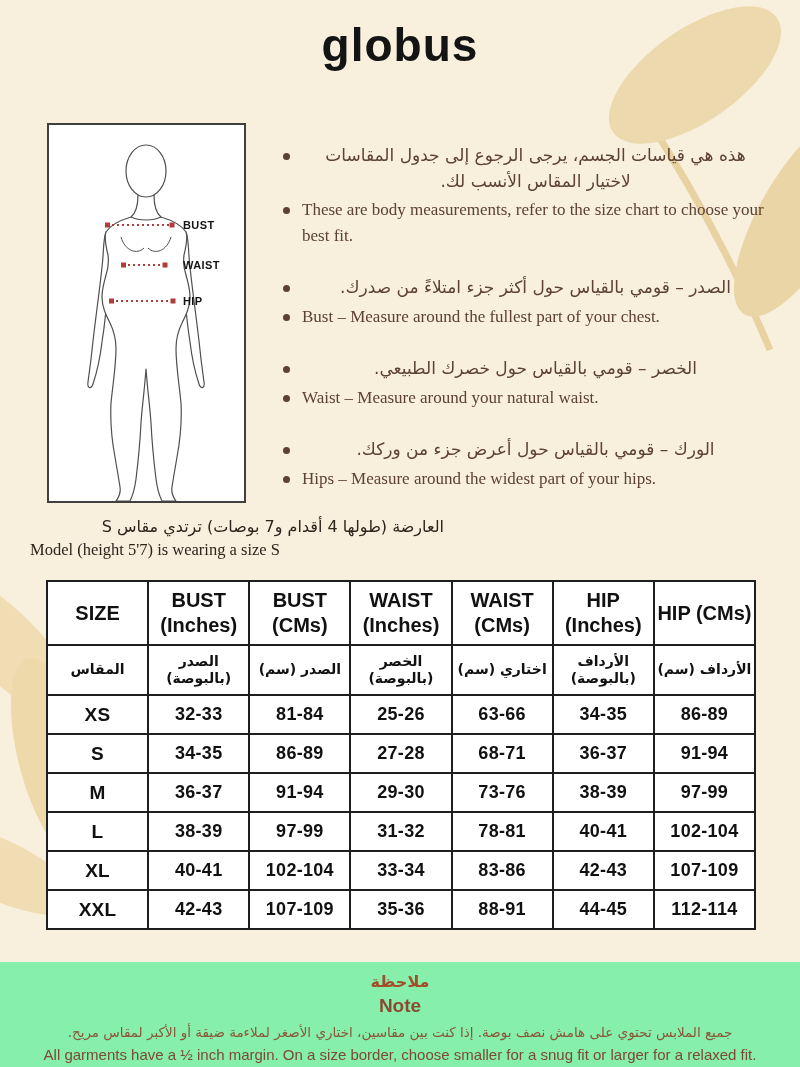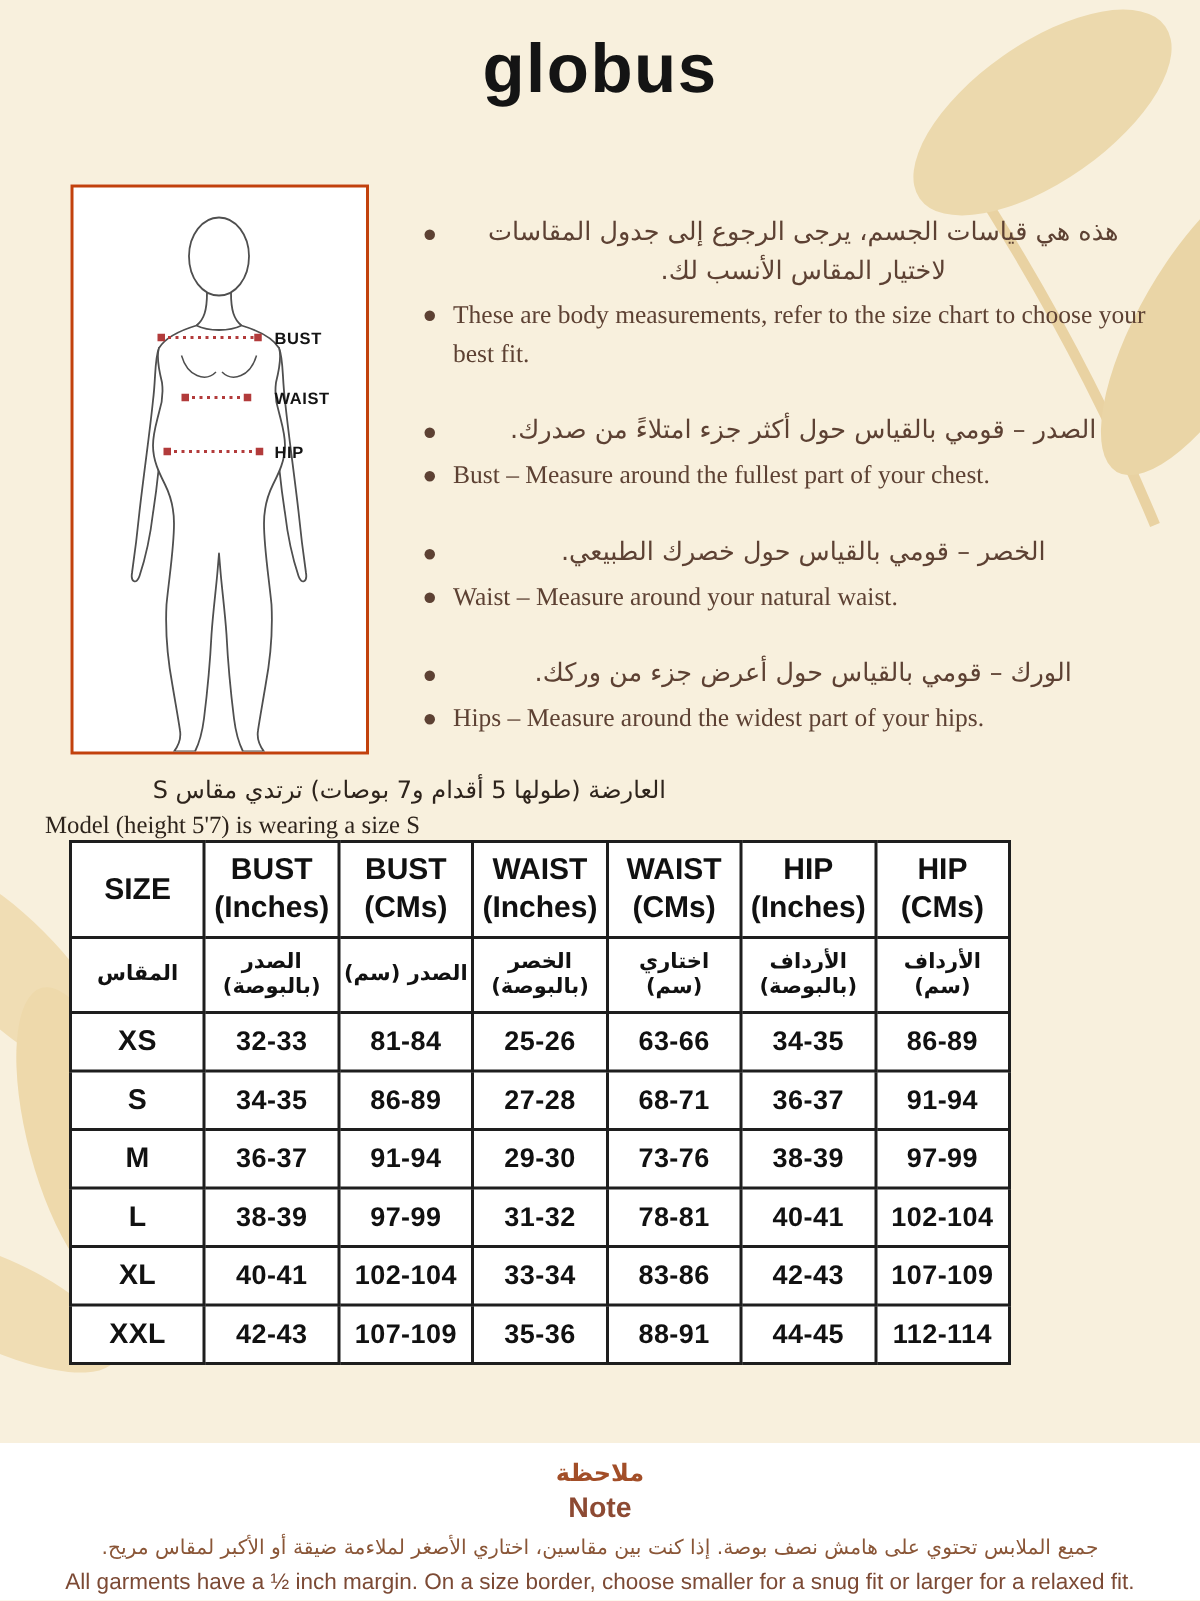--- a/index.html
+++ b/index.html
@@ -11,46 +11,46 @@
   }
   .page{position:relative;width:800px;height:1067px;}
   .decor{position:absolute;left:0;top:0;z-index:0;pointer-events:none;}
 
   .header{position:absolute;top:0;left:0;width:100%;text-align:center;z-index:2;}
   .logo{margin-top:20px;font-size:46px;font-weight:600;color:#141414;letter-spacing:1px;line-height:1.1;}
   .title{margin:2px 0 0;font-size:30px;font-weight:800;color:#8a4a2e;letter-spacing:1px;line-height:1.1;}
 
   .figure-box{
     position:absolute;left:47px;top:123px;width:199px;height:380px;
-    background:#ffffff;border:2px solid #c2410c;box-sizing:border-box;z-index:1;
+    background:#ffffff;border:2px solid #404040;box-sizing:border-box;z-index:1;
   }
   .figure-box svg{display:block;}
   .measure-label{font-size:11px;font-weight:700;fill:#141414;letter-spacing:.4px;font-family:"Liberation Sans",sans-serif;}
 
   .instructions{position:absolute;left:283px;top:143px;width:486px;margin:0;padding:0;list-style:none;z-index:1;}
   .item{display:flex;margin-bottom:3px;}
   .item.en{margin-bottom:27px;}
   .dot{flex:0 0 auto;width:7px;height:7px;border-radius:50%;background:#5d4133;margin:10px 12px 0 0;}
   .txt{color:#5d4133;font-size:17px;line-height:1.5;}
   .txt.ar{direction:rtl;text-align:center;width:100%;font-family:"DejaVu Sans",sans-serif;}
   .txt.en{font-family:"Liberation Serif",serif;}
 
   .model-note{position:absolute;left:30px;top:516px;width:414px;z-index:1;}
   .model-note .ar{direction:rtl;margin:0;font-size:16px;color:#2e241c;font-family:"DejaVu Sans",sans-serif;line-height:1.4;}
   .model-note .en{margin:1px 0 0;font-size:16.5px;color:#2e241c;font-family:"Liberation Serif",serif;line-height:1.3;}
 
-  .size-table{position:absolute;left:46px;top:560px;width:628px;border-collapse:collapse;table-layout:fixed;z-index:1;}
+  .size-table{position:absolute;left:46px;top:580px;width:710px;border-collapse:collapse;table-layout:fixed;z-index:1;}
   .size-table th,.size-table td{border:2px solid #1e1e1e;background:#ffffff;text-align:center;vertical-align:middle;padding:0;color:#111111;}
   .hdr-en th{height:62px;font-size:20px;font-weight:800;line-height:1.25;}
   .hdr-ar th{height:48px;font-size:14px;font-weight:700;direction:rtl;font-family:"DejaVu Sans",sans-serif;line-height:1.25;}
   .wrap-narrow{display:inline-block;max-width:78px;}
   .data-row td{height:37px;font-size:18px;font-weight:600;letter-spacing:.3px;}
   .data-row td.size-cell{font-weight:800;font-size:19px;}
 
-  .note-section{position:absolute;left:0;top:962px;width:800px;height:105px;background:#ffffff;text-align:center;box-sizing:border-box;padding-top:10px;z-index:1;}
+  .note-section{position:absolute;left:0;top:962px;width:800px;height:105px;background:#86efac;text-align:center;box-sizing:border-box;padding-top:10px;z-index:1;}
   .note-title-ar{font-size:16px;font-weight:700;color:#a24e28;font-family:"DejaVu Sans",sans-serif;line-height:1.3;}
   .note-title-en{font-size:19px;font-weight:800;color:#8d4a33;line-height:1.3;margin-top:1px;}
   .note-body-ar{margin:6px 0 0;font-size:13.5px;color:#8a5637;font-family:"DejaVu Sans",sans-serif;line-height:1.3;}
   .note-body-en{margin:3px 0 0;font-size:15px;color:#7c4a35;line-height:1.3;}
 </style>
 </head>
 <body>
 
 <div class="page">
 
@@ -129,21 +129,21 @@
       <span class="dot"></span>
       <div class="txt ar">الورك – قومي بالقياس حول أعرض جزء من وركك.</div>
     </li>
     <li class="item en">
       <span class="dot"></span>
       <div class="txt en">Hips – Measure around the widest part of your hips.</div>
     </li>
   </ul>
 
   <div class="model-note">
-    <p class="ar">العارضة (طولها 5 أقدام و7 بوصات) ترتدي مقاس S</p>
+    <p class="ar">العارضة (طولها 4 أقدام و7 بوصات) ترتدي مقاس S</p>
     <p class="en">Model (height 5'7) is wearing a size S</p>
   </div>
 
   <table class="size-table">
     <tbody>
         <tr class="hdr-en">
       <th>SIZE</th>
       <th>BUST (Inches)</th>
       <th>BUST (CMs)</th>
       <th>WAIST (Inches)</th>

